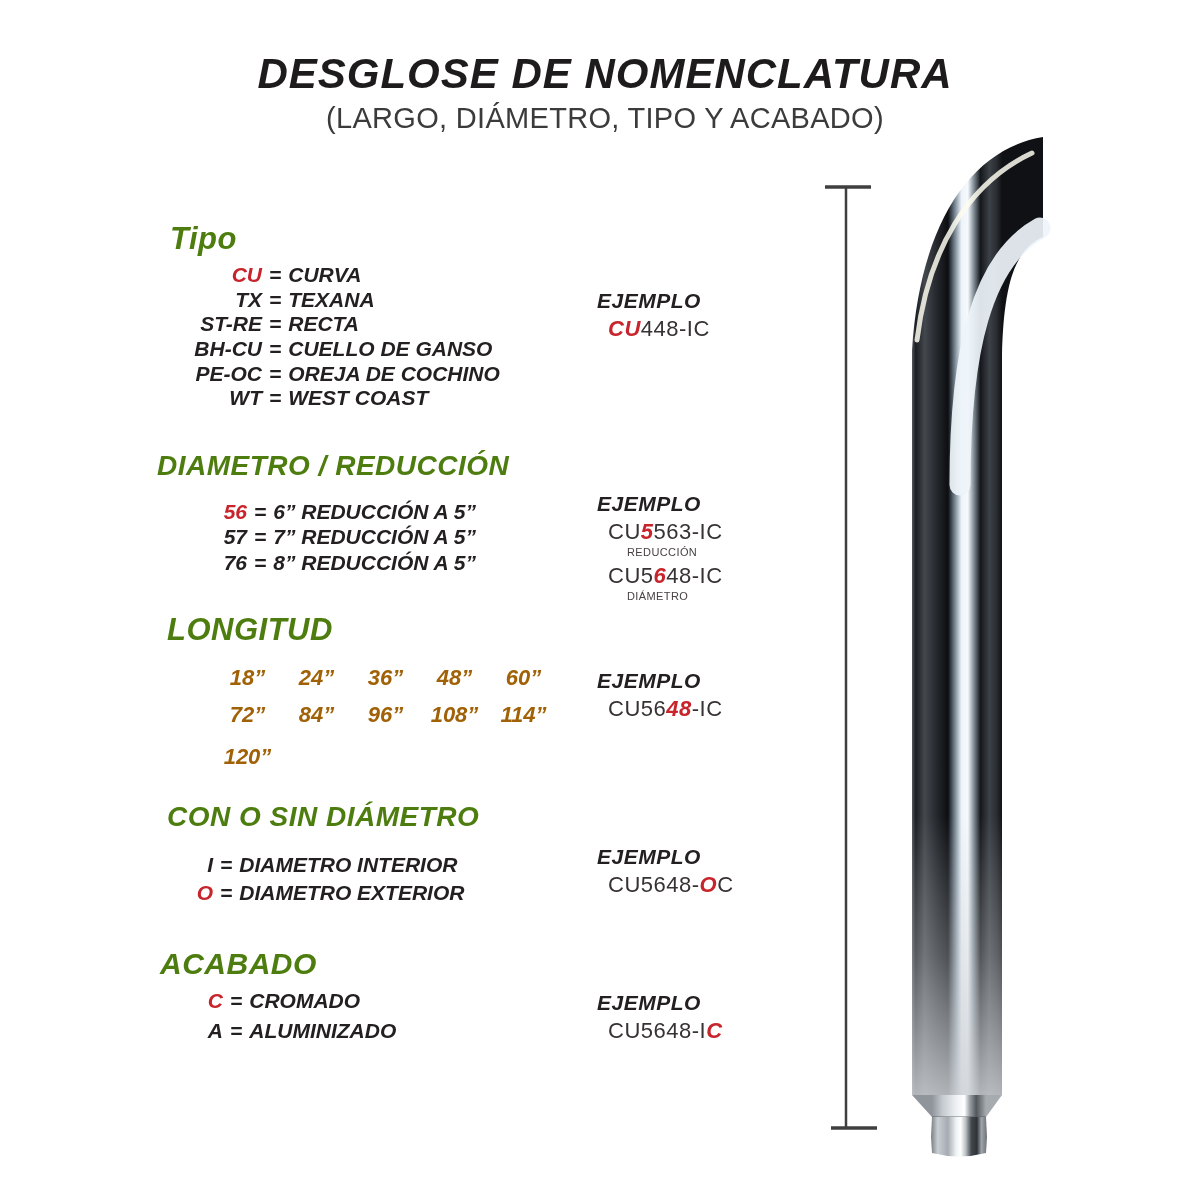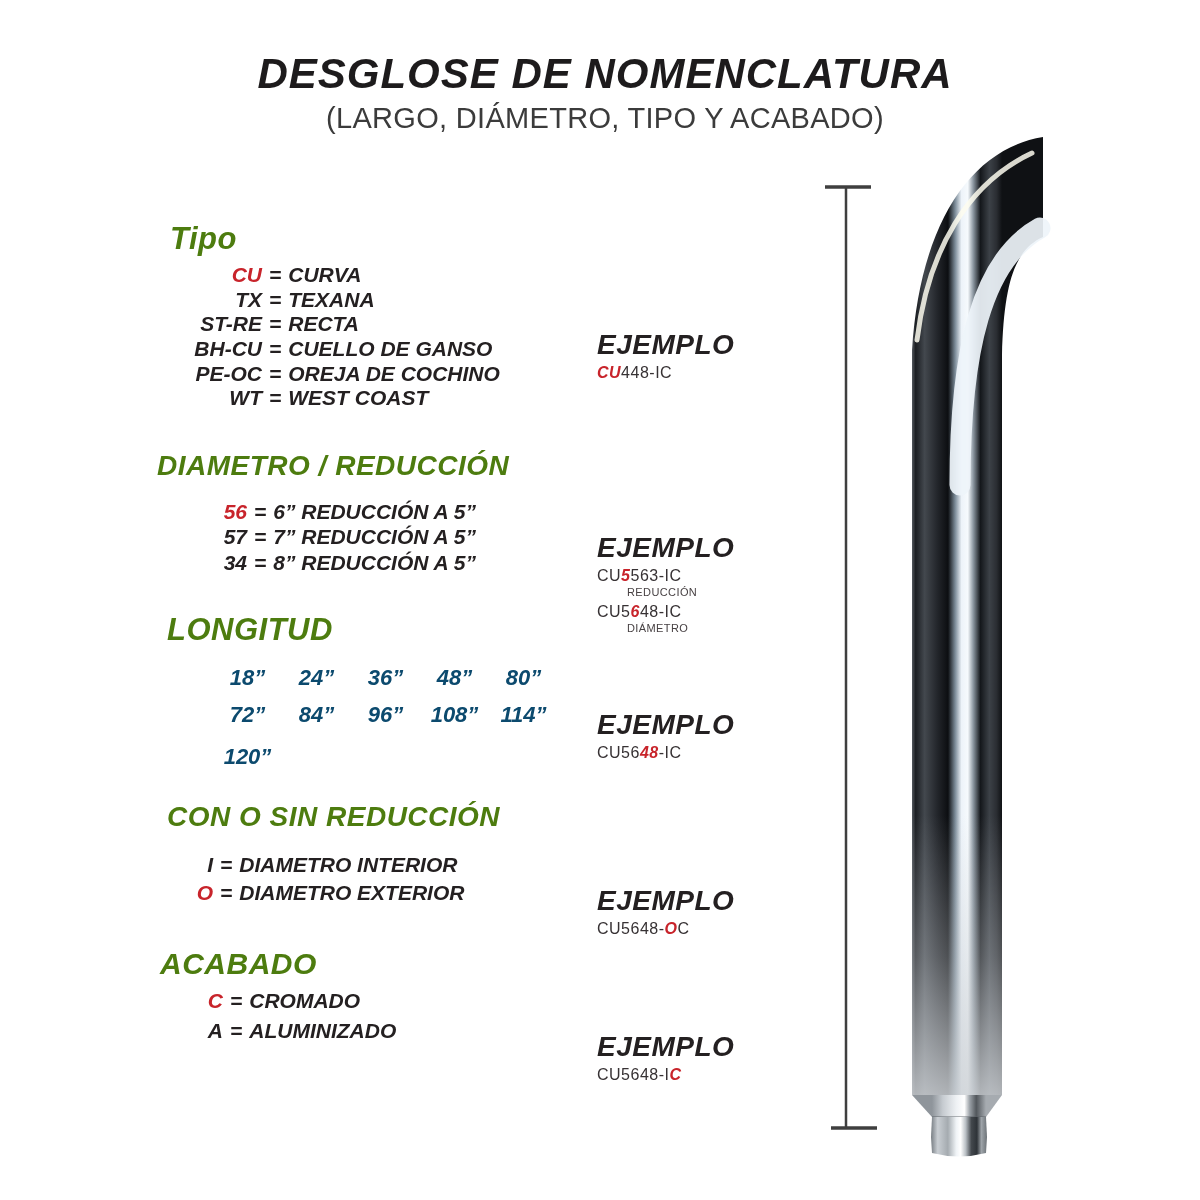--- a/index.html
+++ b/index.html
@@ -44,25 +44,25 @@
   #expansion-list .def-code { width:63px; }
 
   #acabado-list   { left:150px; top:989px; }
   #acabado-list .def-row { height:30px; }
   #acabado-list .def-code { width:73px; }
 
   #longitud-grid {
     position:absolute; left:213px; top:665px;
     display:grid; grid-template-columns:repeat(5,69px); grid-template-rows:37px 42px auto;
   }
-  .len-cell { font-size:22px; font-weight:700; font-style:italic; text-align:center; color:#0c4a6e; }
+  .len-cell { font-size:22px; font-weight:700; font-style:italic; text-align:center; color:#a16207; }
 
   .ej { position:absolute; left:597px; }
-  .ej-label { font-size:28px; font-weight:700; font-style:italic; letter-spacing:0.5px; color:#242021;margin-top:40px; }
-  .ej-code  { font-size:16px; font-weight:400; color:#373234; letter-spacing:0.5px; margin-top:3px; white-space:nowrap; }
+  .ej-label { font-size:21px; font-weight:700; font-style:italic; letter-spacing:0.5px; color:#242021; }
+  .ej-code  { font-size:22px; font-weight:400; color:#373234; letter-spacing:0.5px; margin-top:3px; white-space:nowrap;margin-left:11px; }
   .ej-code .red-part { color:var(--red); font-weight:700; font-style:italic; }
   .ej-caption { font-size:11px; font-weight:400; color:#474143; letter-spacing:0.4px; margin:1px 0 5px 30px; }
   #ejemplo-1 { top:289px; }
   #ejemplo-2 { top:492px; }
   #ejemplo-3 { top:669px; }
   #ejemplo-4 { top:845px; }
   #ejemplo-5 { top:991px; }
 
   #pipe-figure { position:absolute; left:820px; top:125px; width:300px; height:1045px; }
 </style>
@@ -112,42 +112,42 @@
     <span class="def-code red">56</span>
     <span class="def-eq">=</span>
     <span class="def-val">6” REDUCCIÓN A 5”</span>
   </div>
   <div class="def-row">
     <span class="def-code">57</span>
     <span class="def-eq">=</span>
     <span class="def-val">7” REDUCCIÓN A 5”</span>
   </div>
   <div class="def-row">
-    <span class="def-code">34</span>
+    <span class="def-code">76</span>
     <span class="def-eq">=</span>
     <span class="def-val">8” REDUCCIÓN A 5”</span>
   </div>
 </div>
 
 <div class="sec-heading" id="longitud-heading">LONGITUD</div>
 <div id="longitud-grid">
   <span class="len-cell">18”</span>
   <span class="len-cell">24”</span>
   <span class="len-cell">36”</span>
   <span class="len-cell red">48”</span>
-  <span class="len-cell">80”</span>
+  <span class="len-cell">60”</span>
   <span class="len-cell">72”</span>
   <span class="len-cell">84”</span>
   <span class="len-cell">96”</span>
   <span class="len-cell">108”</span>
   <span class="len-cell">114”</span>
   <span class="len-cell">120”</span>
 </div>
 
-<div class="sec-heading" id="expansion-heading">CON O SIN REDUCCIÓN</div>
+<div class="sec-heading" id="expansion-heading">CON O SIN DIÁMETRO</div>
 <div class="def-list" id="expansion-list">
   <div class="def-row">
     <span class="def-code">I</span>
     <span class="def-eq">=</span>
     <span class="def-val">DIAMETRO INTERIOR</span>
   </div>
   <div class="def-row">
     <span class="def-code red">O</span>
     <span class="def-eq">=</span>
     <span class="def-val">DIAMETRO EXTERIOR</span>

